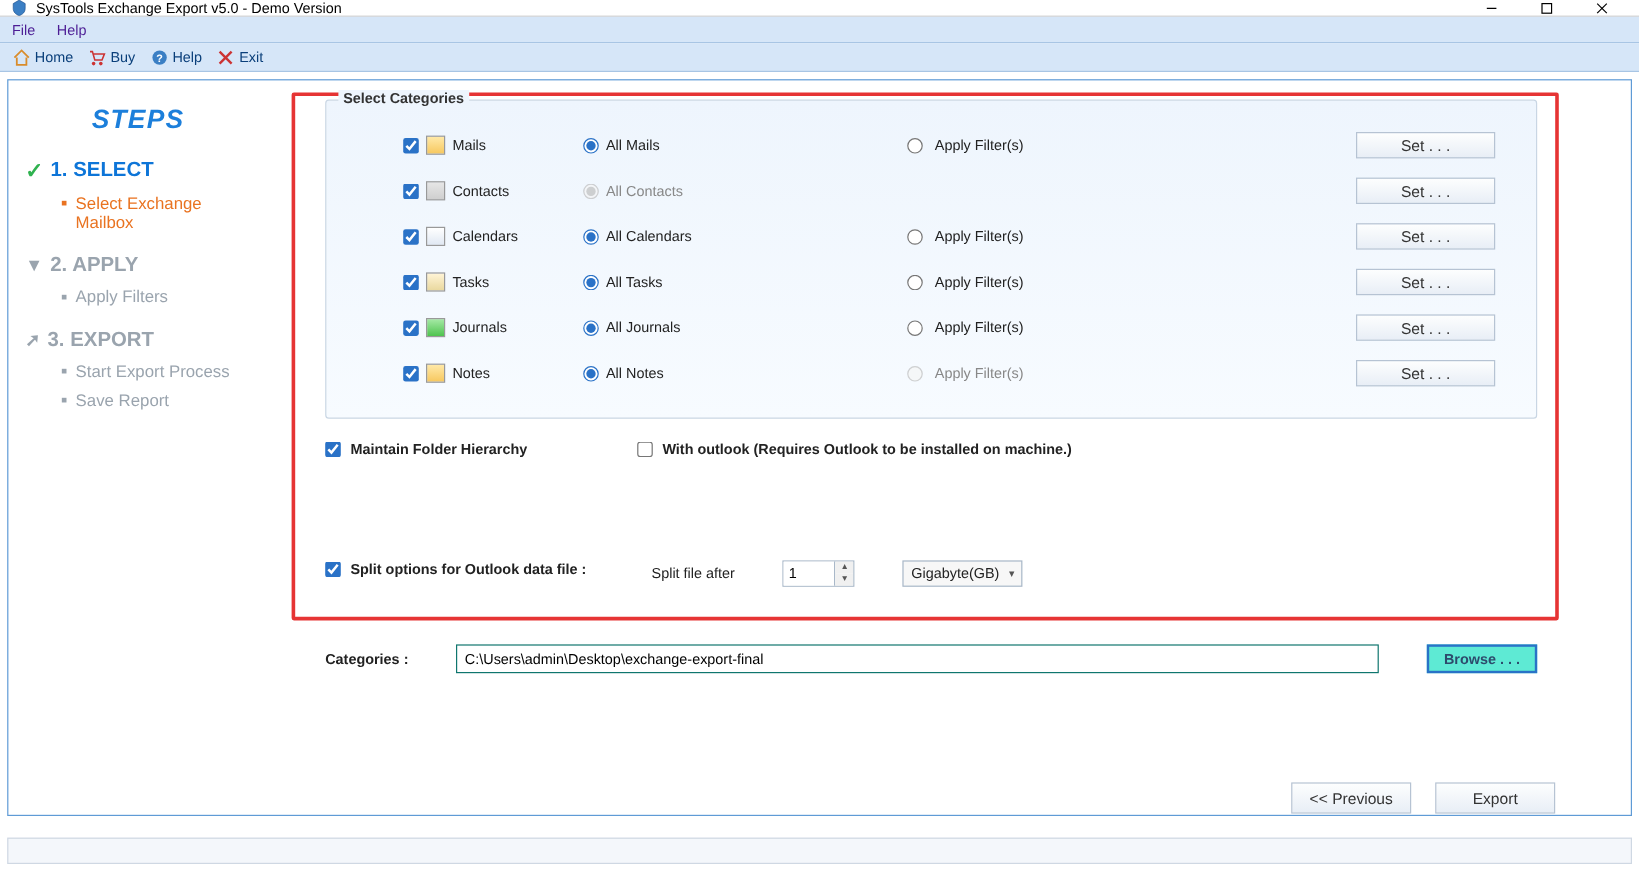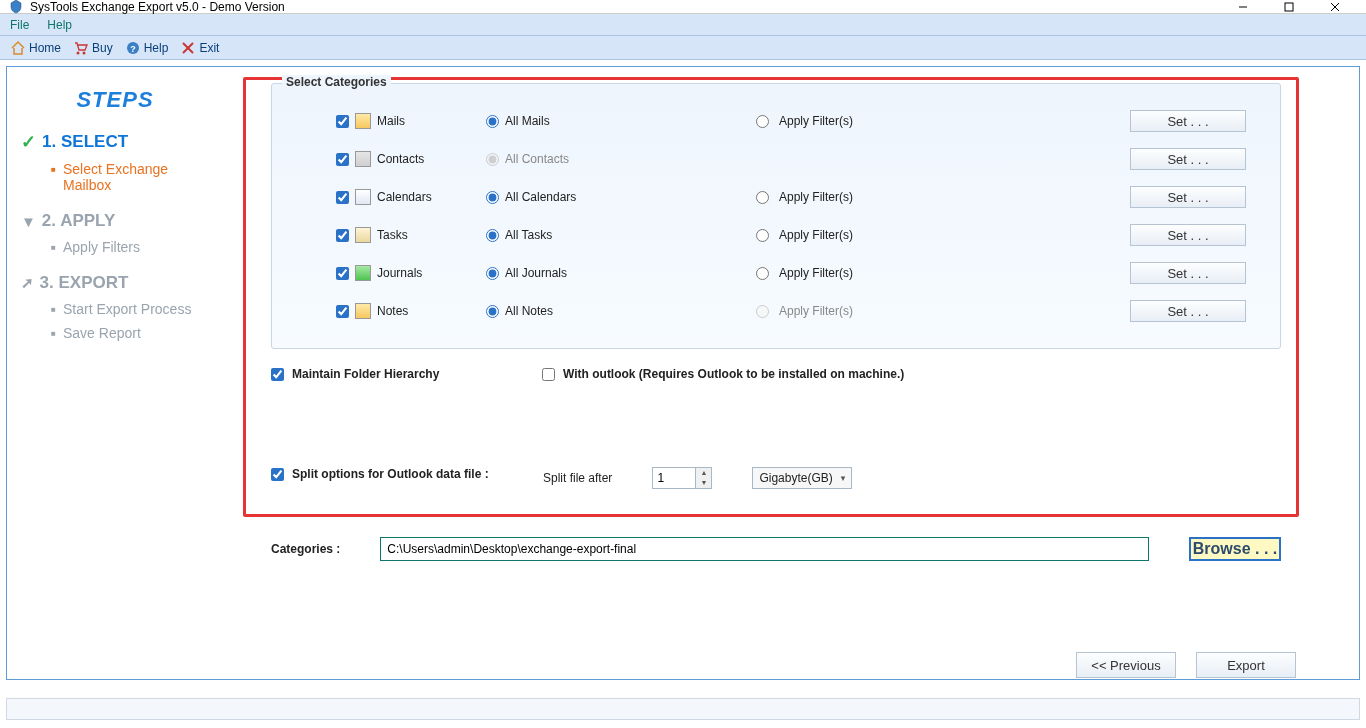--- a/index.html
+++ b/index.html
@@ -8,21 +8,21 @@
 
 .titlebar { height: 14px; background: #fff; border-bottom: 1px solid #ccc; display: flex; align-items: center; padding: 0 8px; }
 .titlebar .app-icon { width: 16px; height: 16px; margin-right: 6px; }
 .titlebar .title-text { font-size: 12px; color: #000; flex: 1; }
 .winbtns { display: flex; gap: 0; }
 .winbtn { width: 46px; height: 30px; display: flex; align-items: center; justify-content: center; font-size: 14px; color: #000; }
 .winbtn svg { stroke: #000; }
 
 
 .menubar { height: 22px; background: #d6e6f8; border-bottom: 1px solid #a8c5e4; display: flex; align-items: center; padding: 0 10px; gap: 18px; }
-.menubar span { font-size: 12px; color: #0f766e; }
+.menubar span { font-size: 12px; color: #4c1d95; }
 
 
 .toolbar { height: 24px; background: #d6e6f8; border-bottom: 1px solid #a8c5e4; display: flex; align-items: center; padding: 0 6px; gap: 4px; }
 .tbitem { display: flex; align-items: center; gap: 3px; font-size: 12px; color: #0a3f7a; padding: 0 4px; }
 .tbicon { width: 16px; height: 16px; display: inline-block; }
 
 
 .main-wrap { border: 1px solid #5f9bd6; margin: 6px 6px 2px 6px; height: 614px; display: flex; background: #fff; }
 
 
@@ -66,21 +66,21 @@
 .caticon.notes { background: linear-gradient(#ffe9a8,#f7c85f); }
 
 
 .opt-row { position: absolute; left: 48px; display: flex; align-items: center; gap: 8px; font-size: 12px; font-weight: 700; color: #222; }
 .opt-row.nofw { font-weight: 400; }
 
 
 .dest-row { position: absolute; left: 48px; top: 470px; right: 78px; display: flex; align-items: center; gap: 40px; font-size: 12px; }
 .dest-label { font-weight: 700; color: #222; }
 .dest-input { flex: 1; height: 24px; border: 1px solid #0f766e; padding: 0 6px; font-size: 12px; background: #fff; }
-.browse-btn { width: 92px; height: 24px; border: 2px solid #2a72c7; background: #fef9c3; color: #2d4b6c; font-size: 16px; font-weight: 700; cursor: pointer; }
+.browse-btn { width: 92px; height: 24px; border: 2px solid #2a72c7; background: #5eead4; color: #2d4b6c; font-size: 12px; font-weight: 700; cursor: pointer; }
 
 
 .numwrap { display: flex; border: 1px solid #a9b8c9; height: 22px; width: 60px; background: #fff; }
 .numwrap input { border: none; width: 42px; font-size: 12px; padding-left: 4px; }
 .spinners { width: 16px; display: flex; flex-direction: column; border-left: 1px solid #a9b8c9; }
 .spinners div { flex: 1; font-size: 7px; text-align: center; color: #555; line-height: 10px; background: #f0f0f0; }
 
 
 .sel { height: 22px; width: 100px; border: 1px solid #a9b8c9; font-size: 12px; background: #f7f7f7; display: flex; align-items: center; justify-content: space-between; padding: 0 6px; }
 
@@ -304,21 +304,21 @@
         <div class="cat-btn-col">
           <button class="set-btn">Set . . .</button>
         </div>
       </div>
     </div>
 
     <div class="opt-row" style="top:300px;">
       <input type="checkbox" checked="" style="">
       <span>Maintain Folder Hierarchy</span>
     </div>
-    <div class="opt-row" style="top:300px; left:319px;">
+    <div class="opt-row" style="top:300px; left:308px;">
       <input type="checkbox" style="">
       <span>With outlook (Requires Outlook to be installed on machine.)</span>
     </div>
 
     <div class="opt-row" style="top:400px;">
       <input type="checkbox" checked="" style="">
       <span>Split options for Outlook data file :</span>
     </div>
     <div class="opt-row nofw" style="top:400px; left:320px; gap:40px;">
       <span>Split file after</span>

